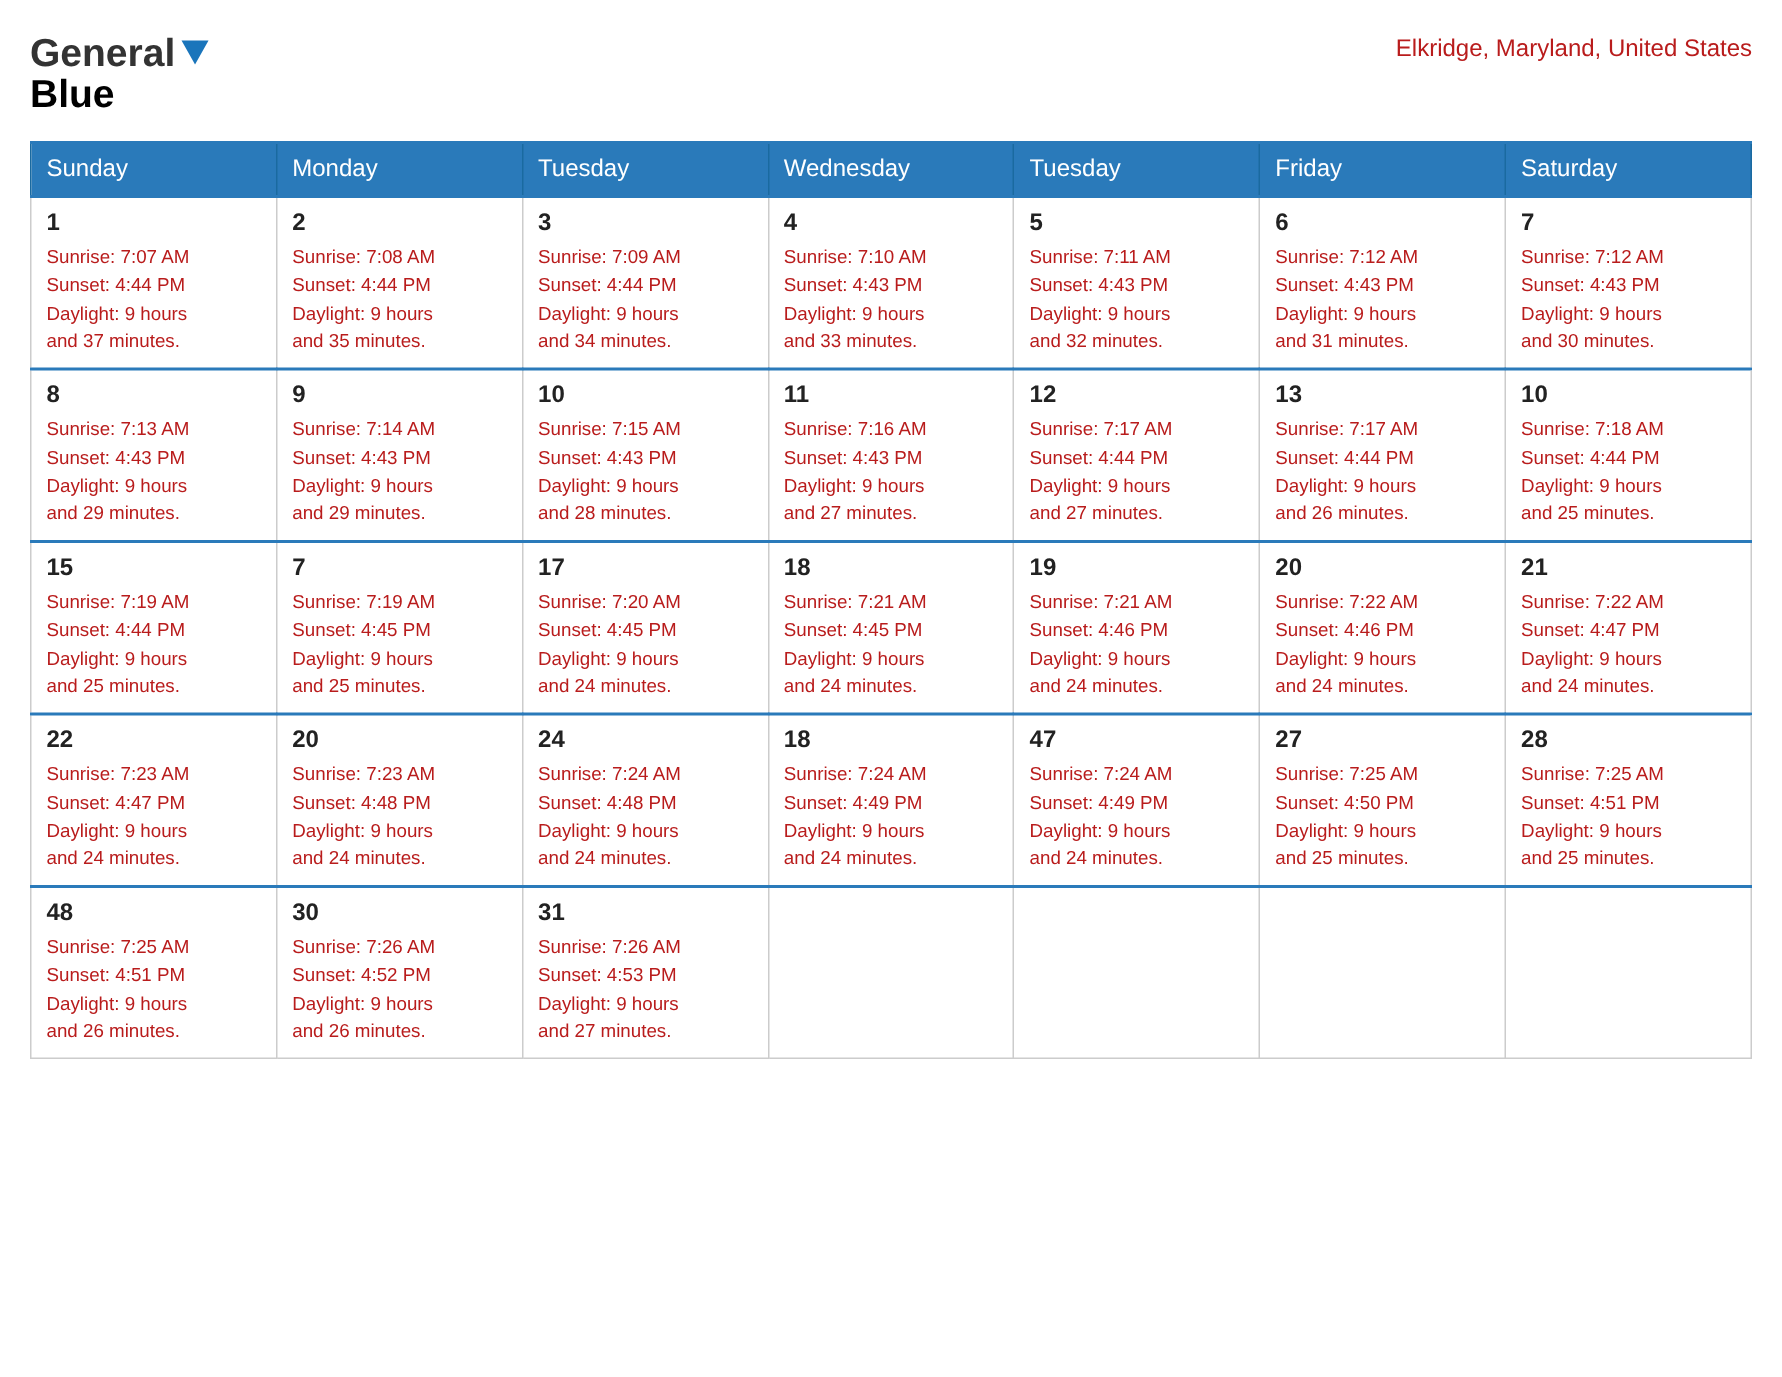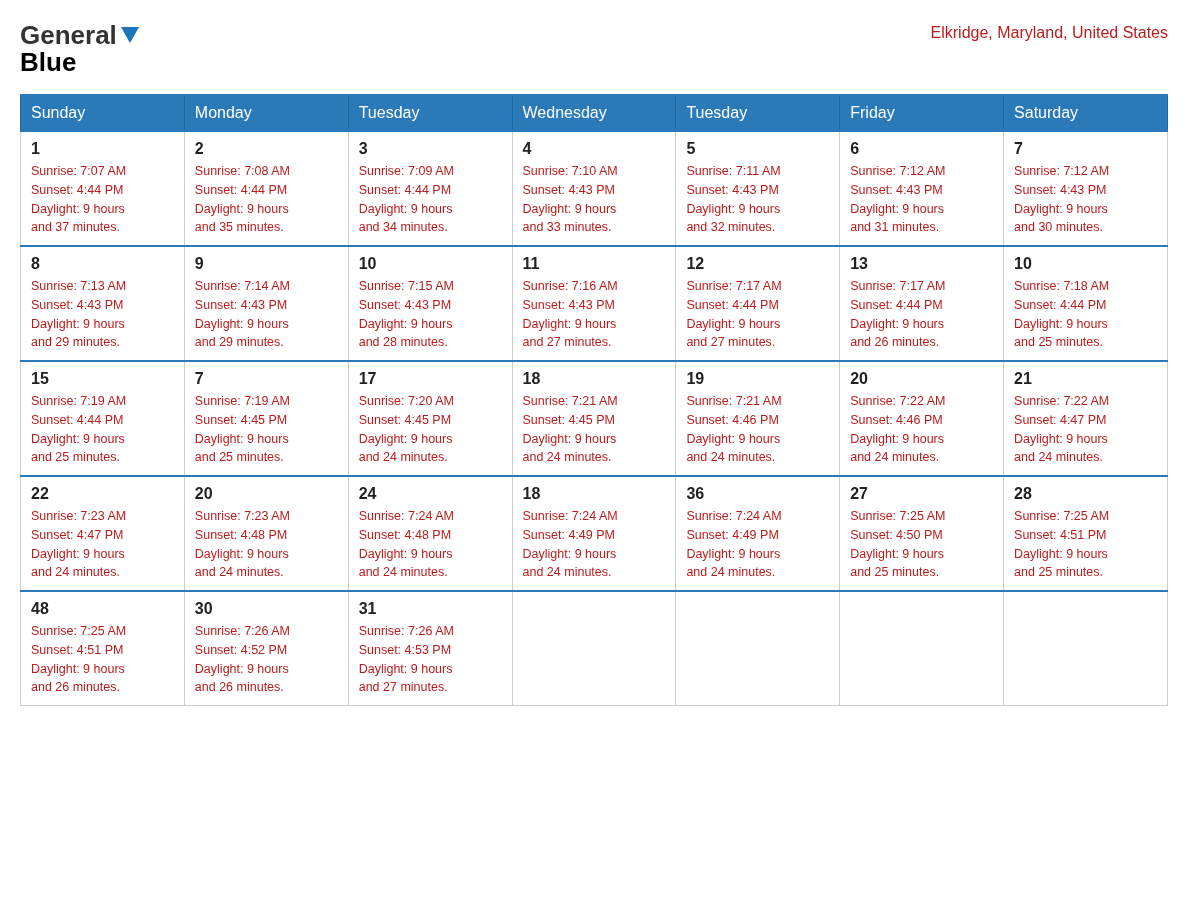--- a/index.html
+++ b/index.html
@@ -333,21 +333,21 @@
         <td>
         <div class="day-num">18</div>
         <div class="day-info">
           Sunrise: 7:24 AM<br>
           Sunset: 4:49 PM<br>
           Daylight: 9 hours<br>
           and 24 minutes.
         </div>
       </td>
         <td>
-        <div class="day-num">36</div>
+        <div class="day-num">47</div>
         <div class="day-info">
           Sunrise: 7:24 AM<br>
           Sunset: 4:49 PM<br>
           Daylight: 9 hours<br>
           and 24 minutes.
         </div>
       </td>
         <td>
         <div class="day-num">27</div>
         <div class="day-info">

